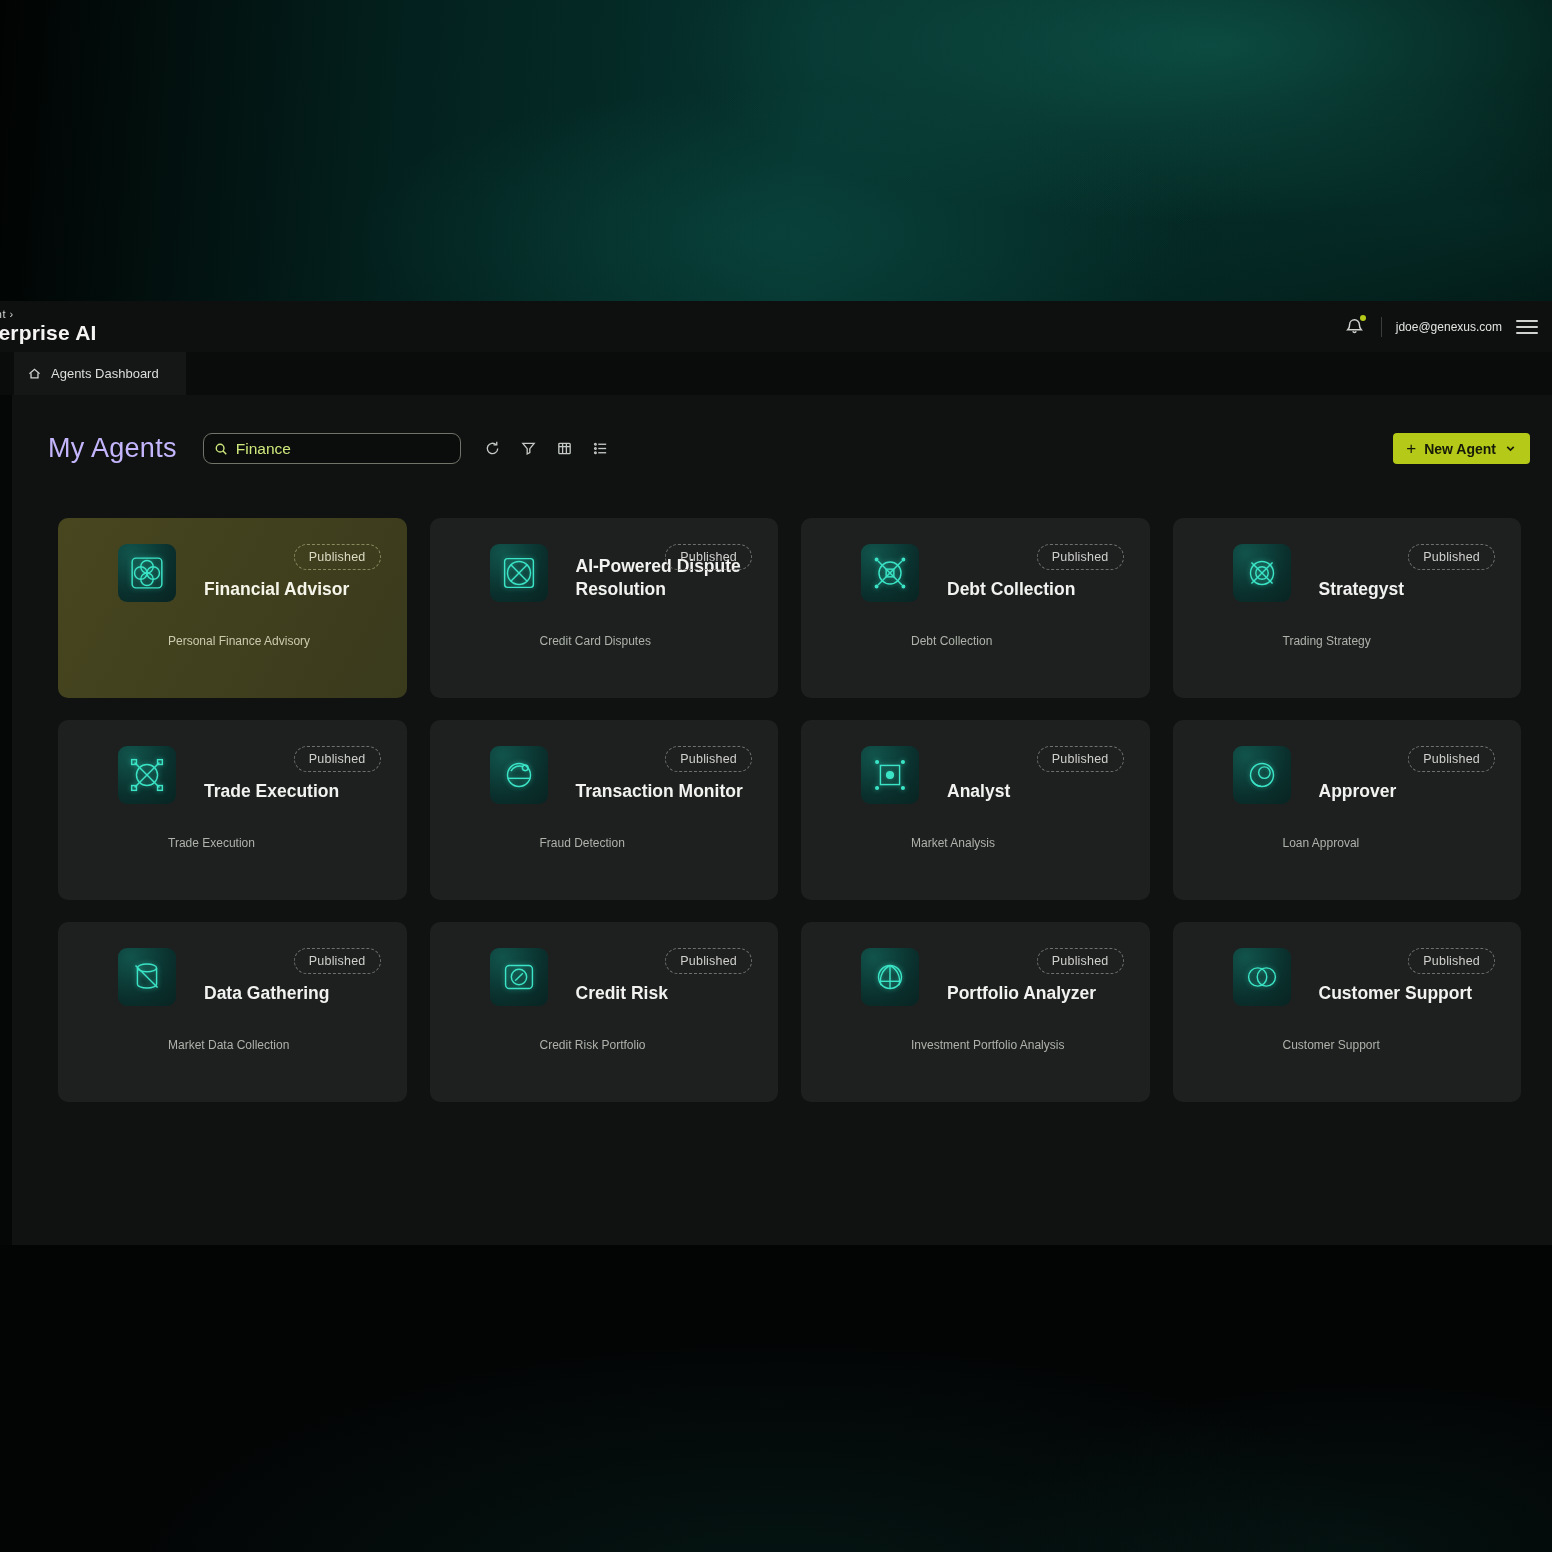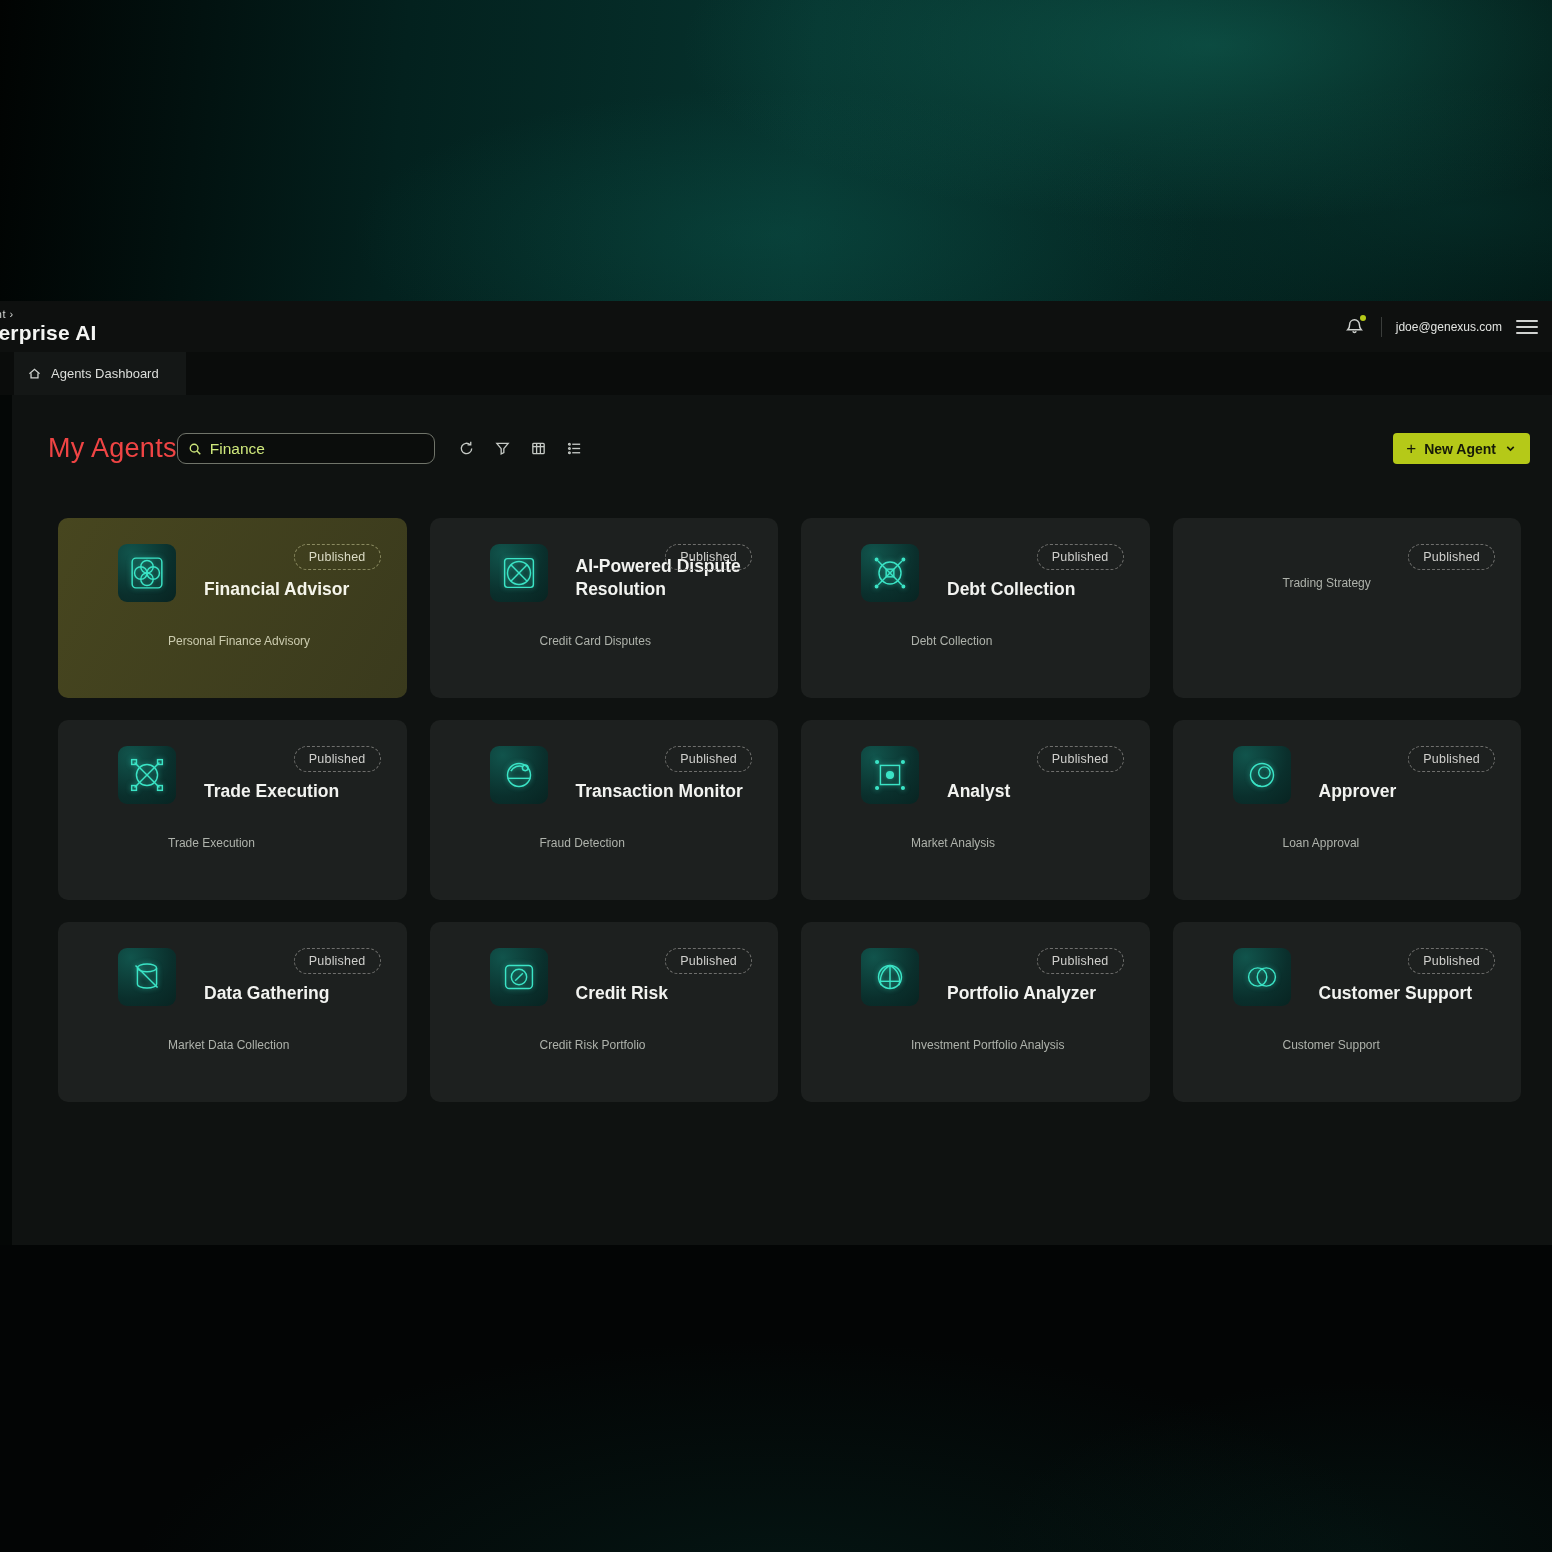--- a/index.html
+++ b/index.html
@@ -42,21 +42,21 @@
     position:absolute; left:14px; top:0; height:43px; width:172px;
     background:#141716; display:flex; align-items:center; gap:9px; padding-left:13px; cursor:pointer;
   }
   .crumb-tab svg { width:15px; height:15px; stroke:#cfd2cf; fill:none; stroke-width:1.4; }
   .crumb-label { font-size:13px; color:#dddfdc; }
 
   
   .content { position:absolute; top:395px; left:12px; right:0; height:850px; background:#0f1211; }
 
   .toolbar { display:flex; align-items:center; padding:38px 22px 0 36px; }
-  .page-title { font-size:27px; font-weight:500; color:#ef4444; letter-spacing:0.3px; }
+  .page-title { font-size:27px; font-weight:500; color:#c4b5fd; letter-spacing:0.3px; margin-right:26px; }
 
   .search { display:flex; align-items:center; width:258px; height:31px; border:1px solid #70746a; border-radius:9px; background:#0b0d0c; padding:4px 10px; gap:8px; }
   .search svg { width:14px; height:14px; stroke:#cfe87c; fill:none; stroke-width:1.6; flex:0 0 auto; }
   .search input { background:transparent; border:0; outline:0; color:#cfe87c; font-size:15.5px; width:100%; font-family:"Liberation Sans", sans-serif; }
 
   .tool-icons { display:flex; gap:8px; margin-left:18px; }
   .tool-btn { width:28px; height:28px; background:transparent; border:0; display:flex; align-items:center; justify-content:center; cursor:pointer; }
   .tool-btn svg { width:17px; height:17px; stroke:#c6cac6; fill:none; stroke-width:1.4; }
 
   .new-agent {
@@ -239,20 +239,31 @@
                 <circle cx="10" cy="38" r="1.3" fill="#3be4c6"></circle>
                 <circle cx="38" cy="38" r="1.3" fill="#3be4c6"></circle>
               </svg>
             </div>
       <div class="title">Debt Collection</div>
     </div>
     <div class="desc">Debt Collection</div>
   </div>
         <div class="card">
     <div class="badge">Published</div>
+    <div class="card-head">
+      <div class="glyph">
+              <svg viewBox="0 0 48 48">
+                <circle cx="24" cy="24" r="12"></circle>
+                <circle cx="24" cy="24" r="6.5"></circle>
+                <line x1="13" y1="13" x2="35" y2="35"></line>
+                <line x1="35" y1="13" x2="13" y2="35"></line>
+              </svg>
+            </div>
+      <div class="title">Strategyst</div>
+    </div>
     <div class="desc">Trading Strategy</div>
   </div>
         <div class="card">
     <div class="badge">Published</div>
     <div class="card-head">
       <div class="glyph">
               <svg viewBox="0 0 48 48">
                 <circle cx="24" cy="24" r="11"></circle>
                 <line x1="11" y1="11" x2="37" y2="37"></line>
                 <line x1="37" y1="11" x2="11" y2="37"></line>

